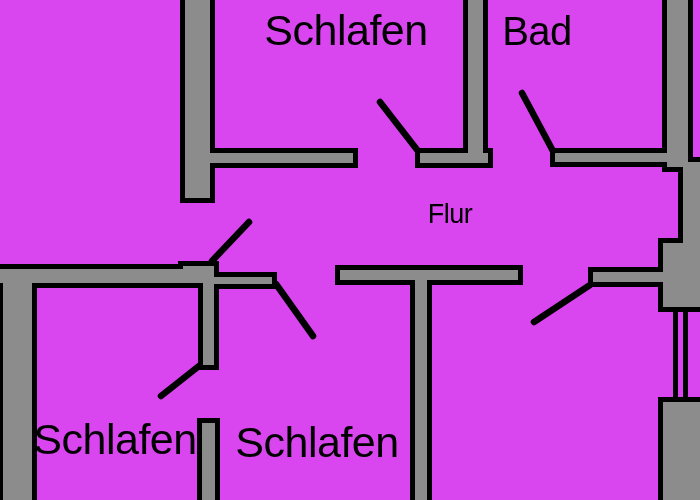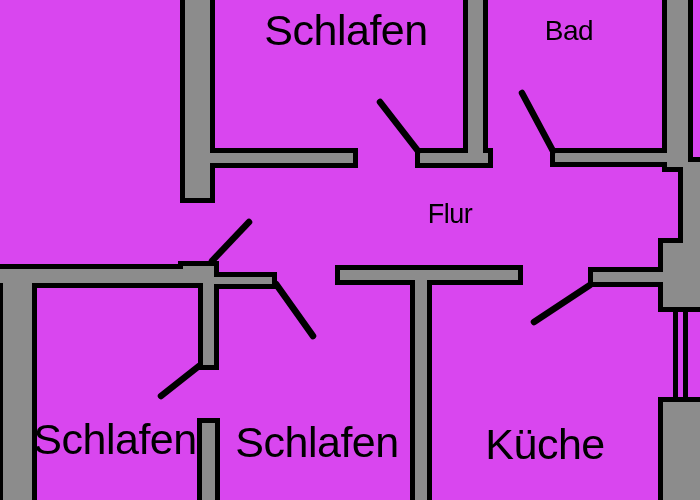--- a/index.html
+++ b/index.html
@@ -66,18 +66,17 @@
       <line x1="685.5" y1="312" x2="685.5" y2="397" stroke="#000000" stroke-width="5"></line>
       <line x1="380" y1="102" x2="418" y2="151" stroke="#000000" stroke-width="6.5" stroke-linecap="round"></line>
       <line x1="522" y1="93" x2="553" y2="151" stroke="#000000" stroke-width="6.5" stroke-linecap="round"></line>
       <line x1="212" y1="261" x2="249" y2="222" stroke="#000000" stroke-width="6.5" stroke-linecap="round"></line>
       <line x1="276" y1="284" x2="313" y2="336" stroke="#000000" stroke-width="6.5" stroke-linecap="round"></line>
       <line x1="199" y1="366" x2="161" y2="396" stroke="#000000" stroke-width="6.5" stroke-linecap="round"></line>
       <line x1="590" y1="285" x2="534" y2="322" stroke="#000000" stroke-width="6.5" stroke-linecap="round"></line>
     </svg>
 
   <div class="room-label" style="left: 346px; top: 30px; font-size: 43px;">Schlafen</div>
-  <div class="room-label" style="left: 569px; top: 31px; font-size: 28px;">Bad</div>
+  <div class="room-label" style="left: 537px; top: 31px; font-size: 40px;">Bad</div>
   <div class="room-label" style="left: 450px; top: 214px; font-size: 27px;">Flur</div>
   <div class="room-label" style="left: 115px; top: 439px; font-size: 43px;">Schlafen</div>
   <div class="room-label" style="left: 317px; top: 442px; font-size: 43px;">Schlafen</div>
-  <div class="room-label" style="left: 545px; top: 444px; font-size: 43px;">Küche</div>
 </div>
 
 </body></html>

